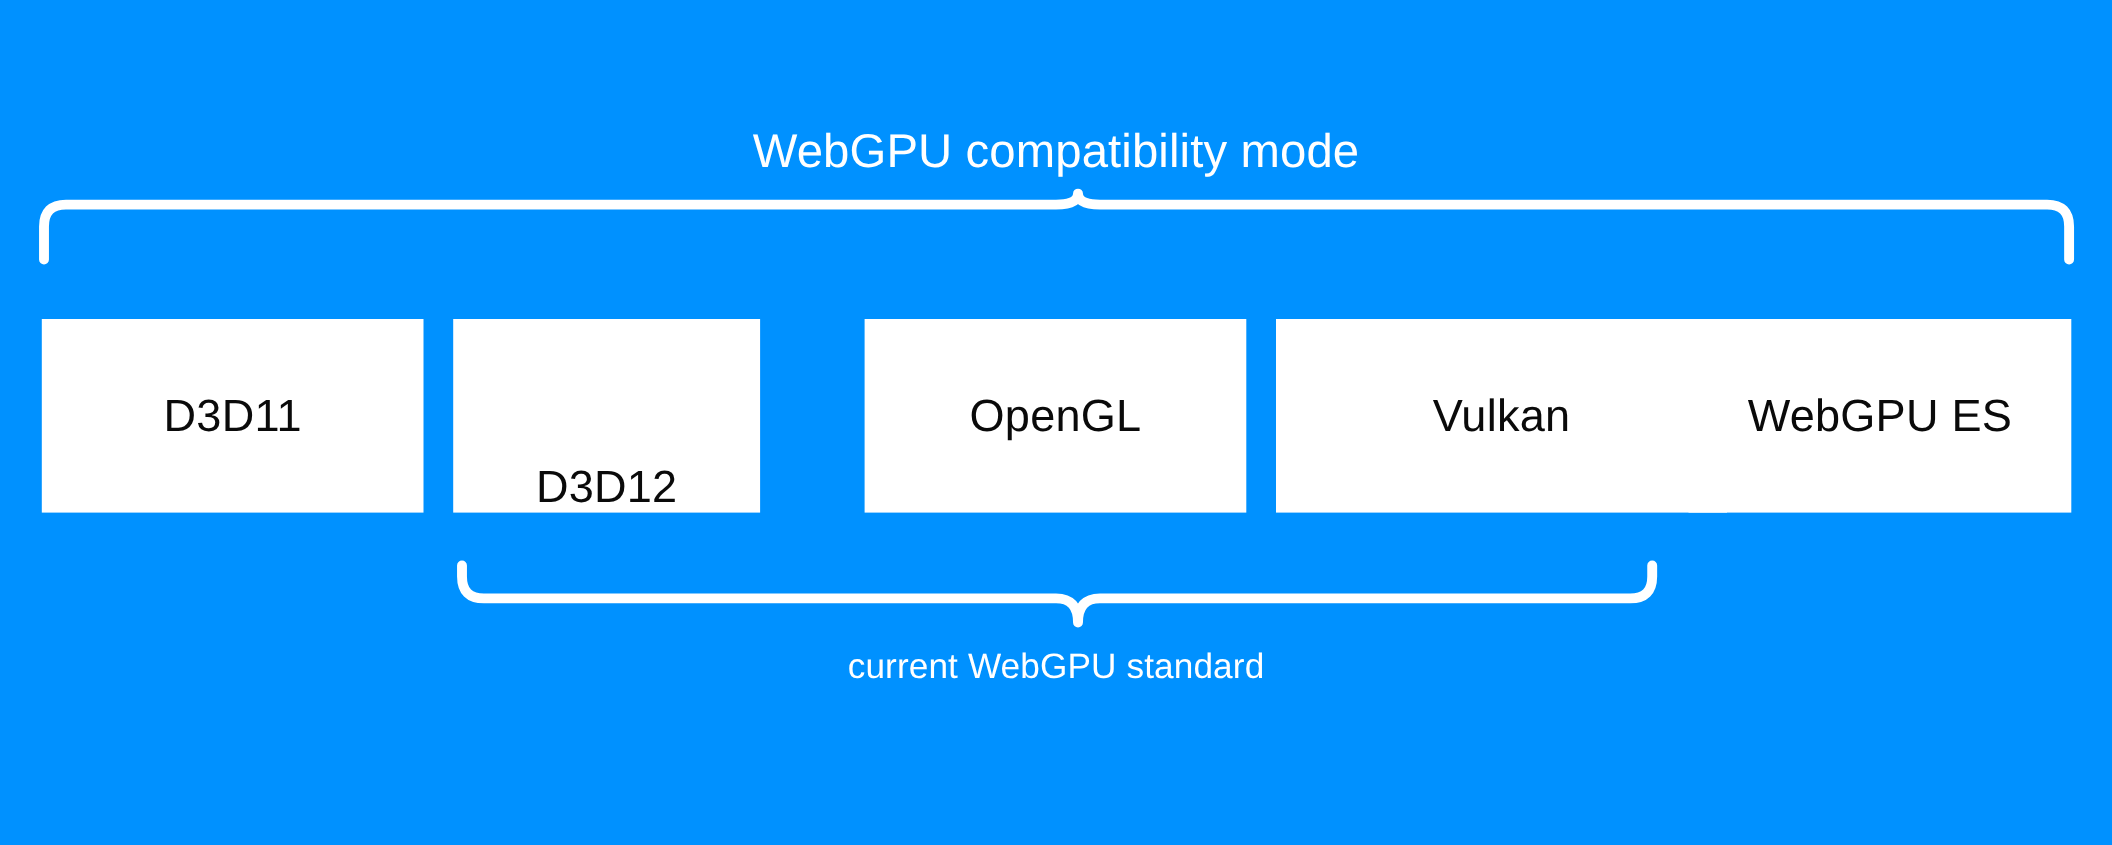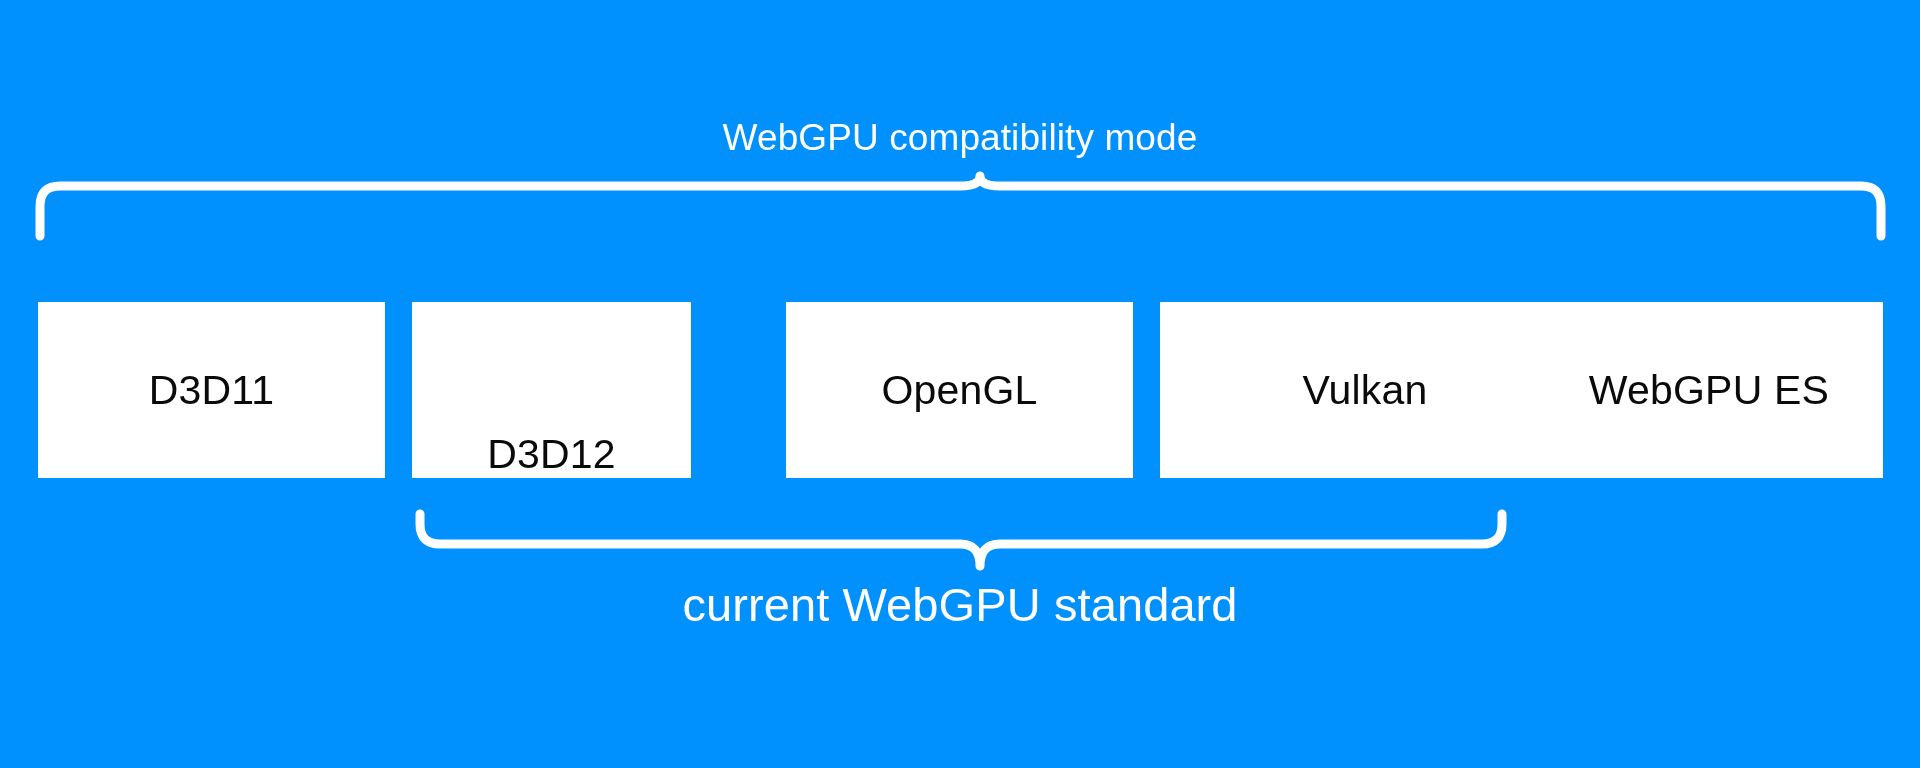--- a/index.html
+++ b/index.html
@@ -21,36 +21,36 @@
   }
 
   
   .top-label {
     position: absolute;
     left: 0;
     top: 112px;
     width: 1920px;
     text-align: center;
     color: #ffffff;
-    font-size: 37px;
+    font-size: 43px;
     line-height: 52px;
     letter-spacing: 0.1px;
     white-space: nowrap;
     font-weight: 400;
   }
 
   
   .bottom-label {
     position: absolute;
     left: 0;
     top: 579px;
     width: 1920px;
     text-align: center;
     color: #ffffff;
-    font-size: 47px;
+    font-size: 32px;
     line-height: 52px;
     letter-spacing: 0.1px;
     white-space: nowrap;
     font-weight: 400;
   }
 
   
   .brace {
     position: absolute;
     left: 0;
@@ -62,21 +62,21 @@
   
   .boxes {
     position: absolute;
     left: 0;
     top: 290px;
     width: 1920px;
     height: 176px;
   }
   .api-box {
     position: absolute;
-    top: 12px;
+    top: 0;
     height: 176px;
     background: #ffffff;
     display: flex;
     align-items: center;
     justify-content: center;
     box-sizing: border-box;
   }
   .api-box-label {
     color: #0a0a0a;
     font-size: 41px;

